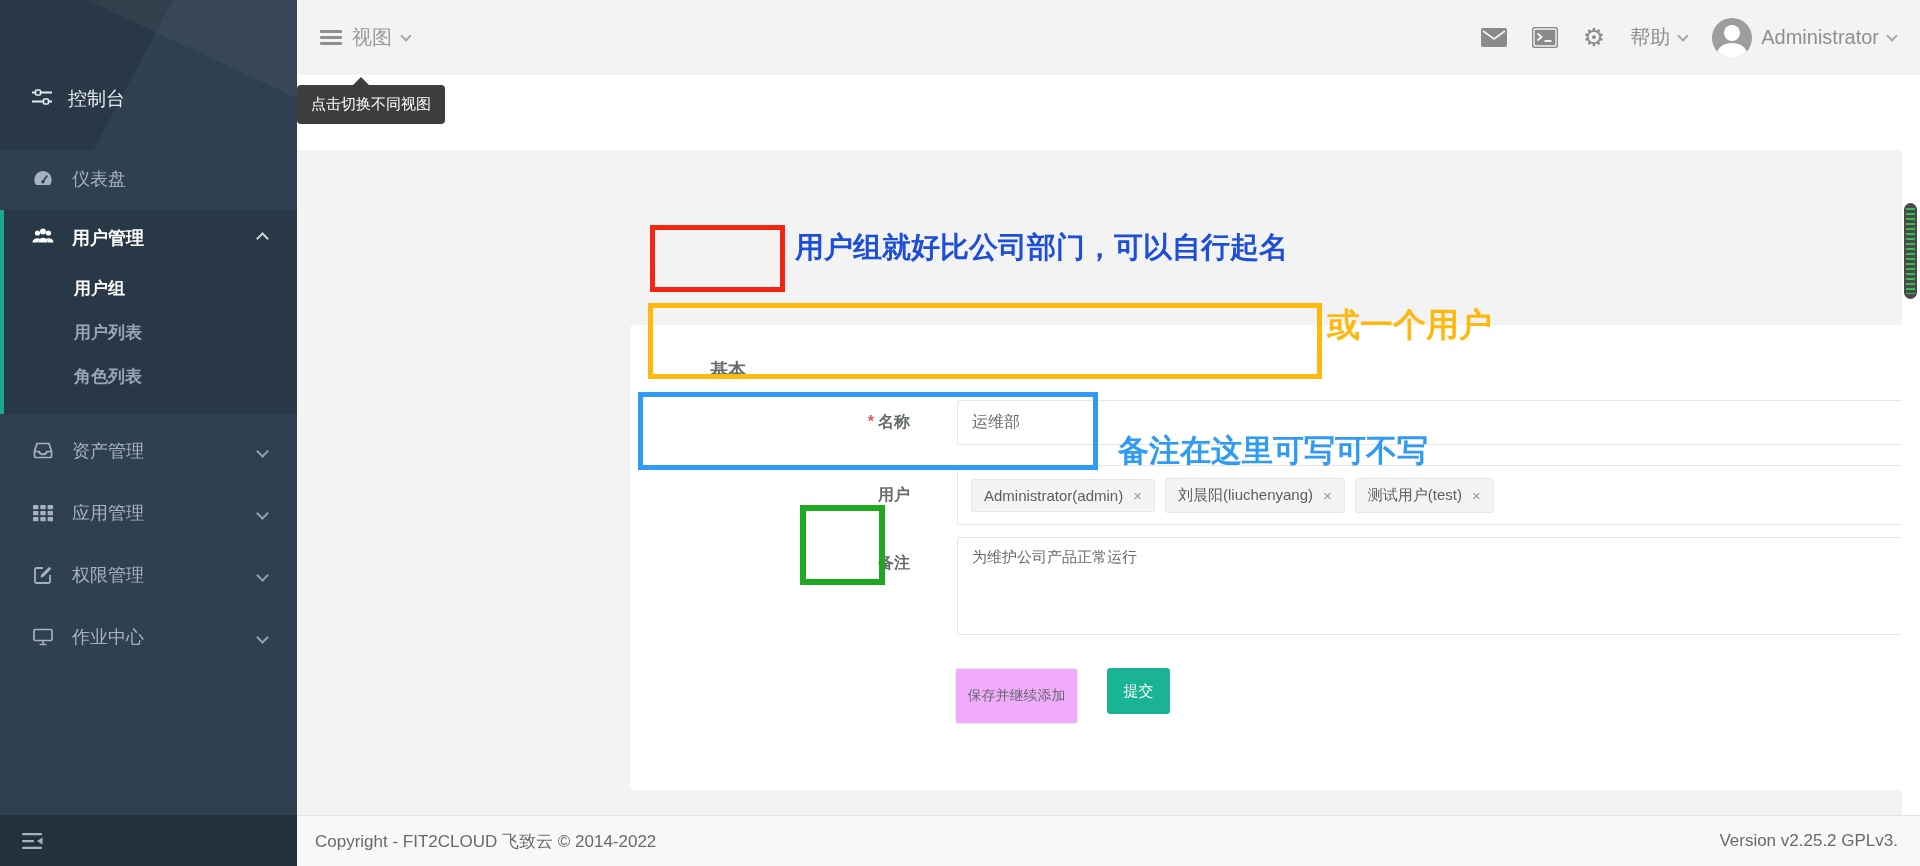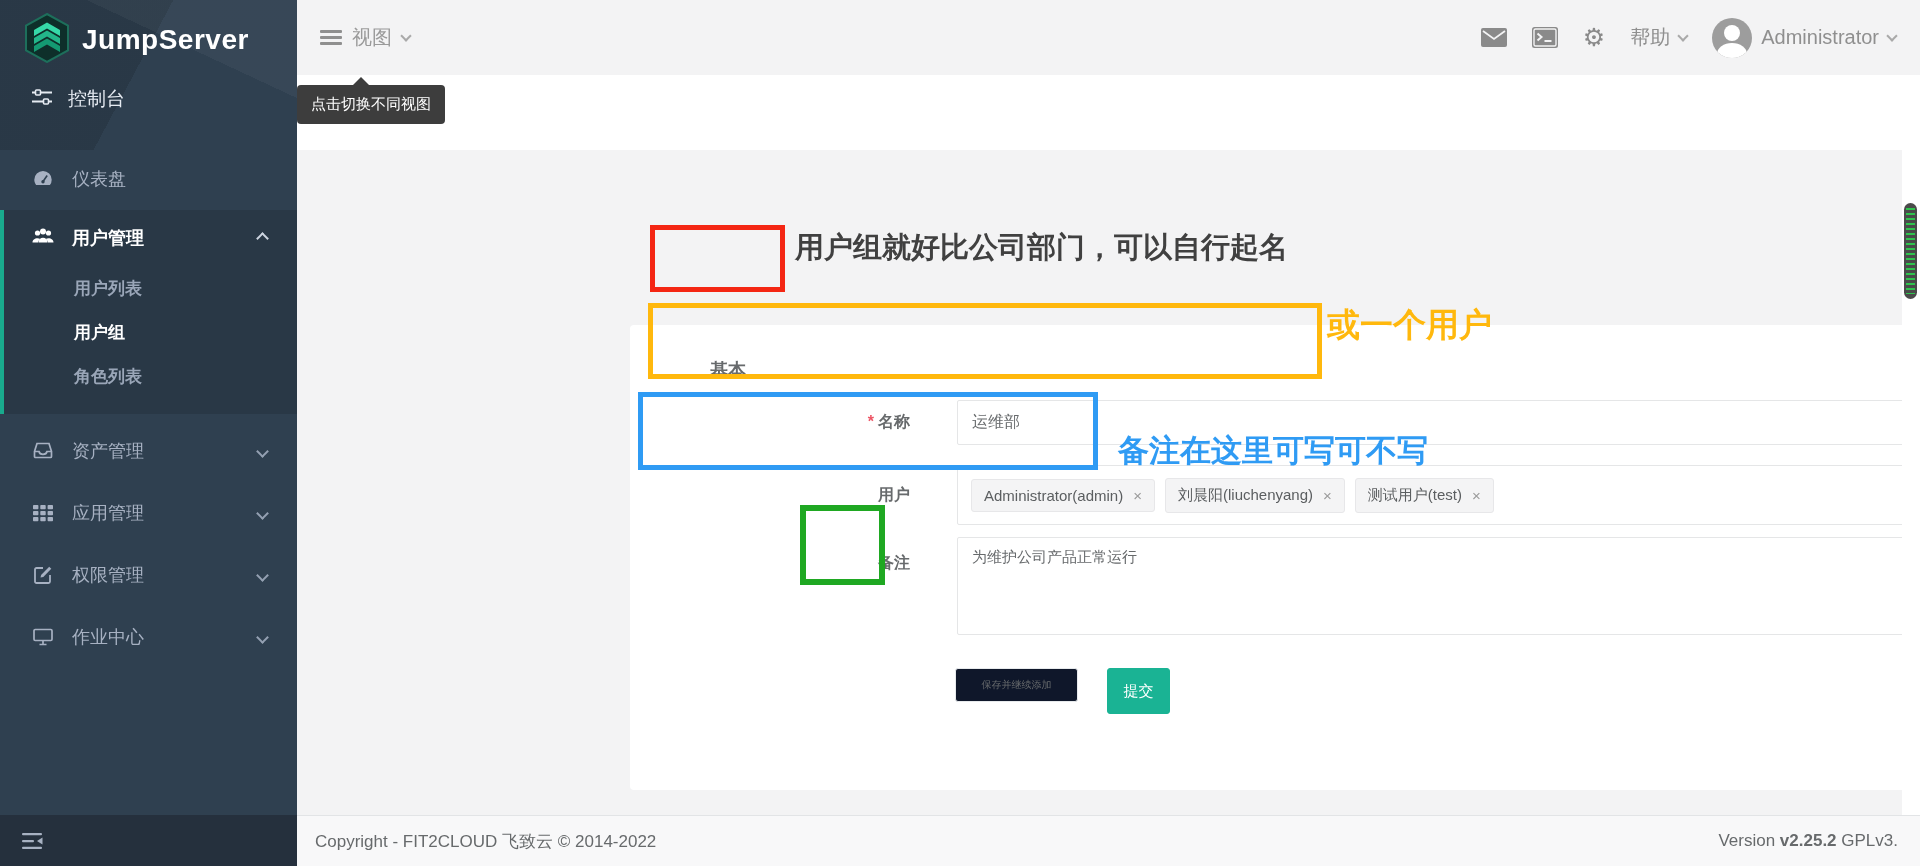--- a/index.html
+++ b/index.html
@@ -69,66 +69,55 @@
     border-radius:2px; padding:0 14px; font-size:16px; color:#676a6c; background:#fff; outline:none;
     font-family:inherit; }
   .users-select { position:absolute; left:327px; top:140px; width:1125px; height:60px; border:1px solid #e5e6e7;
     border-radius:2px; background:#fff; display:flex; align-items:center; gap:10px; padding:0 13px; cursor:text; }
   .tag { display:flex; align-items:center; gap:10px; background:#f4f4f5; border:1px solid #e7e7e9;
     border-radius:3px; padding:7px 12px; font-size:15px; color:#5b5e60; white-space:nowrap; }
   .tag .x { color:#9a9a9a; font-size:15px; cursor:pointer; }
   .remark-area { position:absolute; left:327px; top:212px; width:1125px; height:98px; border:1px solid #e5e6e7;
     border-radius:2px; padding:10px 14px; font-size:15px; color:#676a6c; resize:both; outline:none;
     font-family:inherit; background:#fff; }
-  .btn-save { position:absolute; left:325px; top:343px; height:34px; width:123px; background:#0f172a;
-    border:1px solid #e7eaec; border-radius:3px; color:#676a6c; font-size:10px; cursor:pointer; font-family:inherit; }
+  .btn-save { position:absolute; left:325px; top:343px; height:56px; width:123px; background:#f0abfc;
+    border:1px solid #e7eaec; border-radius:3px; color:#676a6c; font-size:14px; cursor:pointer; font-family:inherit; }
   .btn-submit { position:absolute; left:477px; top:343px; height:46px; width:63px; background:#1ab394;
     border:1px solid #1ab394; border-radius:3px; color:#fff; font-size:15px; cursor:pointer; font-family:inherit; }
 
   
   .ann { position:absolute; z-index:8; pointer-events:none; white-space:nowrap; font-weight:bold; }
   .box-red    { left:650px; top:225px; width:135px; height:67px; border:5px solid #f42613; }
-  .txt-red    { left:795px; top:228px; font-size:29px; color:#404040;text-align:right; }
+  .txt-red    { left:795px; top:228px; font-size:29px; color:#1d4ed8;text-align:right; }
   .box-orange { left:648px; top:303px; width:674px; height:76px; border:5px solid #ffb80d; }
   .txt-orange { left:1327px; top:301px; font-size:33px; color:#ffb80d; line-height:47px; }
   .box-blue   { left:638px; top:392px; width:460px; height:78px; border:5px solid #2f9bf4; }
   .txt-blue   { left:1118px; top:430px; font-size:31px; color:#2f9bf4; }
   .box-green  { left:800px; top:505px; width:85px; height:80px; border:6px solid #1fa822; }
   .txt-green  { left:897px; top:520px; font-size:40px; color:#1fa822; }
 
   
   .scroll-track { position:absolute; right:0; top:75px; width:18px; bottom:51px; background:#fff; }
   .scroll-thumb { position:absolute; right:3px; top:128px; width:13px; height:96px; background:#4a4a4a;
     border-radius:7px; overflow:hidden; cursor:pointer; }
   .scroll-thumb i { position:absolute; left:2px; right:2px; top:5px; bottom:5px;
     background: repeating-linear-gradient(to bottom, #2fc34d 0 2px, transparent 2px 5px); }
 
   
   .footer { position:absolute; left:297px; right:0; bottom:0; height:51px; background:#f8f8f9;
     border-top:1px solid #e2e4e6; display:flex; align-items:center; justify-content:space-between;
     padding:0 22px 0 18px; color:#676a6c; font-size:17px; }
-  .footer b { font-weight:bold; }
+  .footer b { font-weight:normal; }
 </style>
 </head>
 <body>
 
 <div id="app">
 
   <div class="sidebar">
-    <div class="logo-row">
-      <span>
-        <svg width="46" height="50" viewBox="0 0 46 50">
-          <polygon points="23,1 44,12.5 44,37.5 23,49 2,37.5 2,12.5" fill="#0e2f2a" stroke="#1d6f5b" stroke-width="2"></polygon>
-          <path d="M10 17 23 9.5 36 17v6L23 15.5 10 23z" fill="#36d9a8"></path>
-          <path d="M10 25 23 17.5 36 25v6L23 23.5 10 31z" fill="#23b68a"></path>
-          <path d="M10 33 23 25.5 36 33v6L23 31.5 10 39z" fill="#149a72"></path>
-        </svg>
-      </span>
-      <span class="logo-text">JumpServer</span>
-    </div>
 
     <div class="console-row">
       <span class="icn">
         <svg width="20" height="16" viewBox="0 0 20 16">
           <path d="M0 3.5h20M0 12.5h20" stroke="currentColor" stroke-width="1.8"></path>
           <rect x="3.5" y="1" width="5" height="5" rx="1" fill="#2f4050" stroke="currentColor" stroke-width="1.6"></rect>
           <rect x="11.5" y="10" width="5" height="5" rx="1" fill="#2f4050" stroke="currentColor" stroke-width="1.6"></rect>
         </svg>
       </span>
       <span>控制台</span>
@@ -154,25 +143,25 @@
                 <circle cx="16.5" cy="6" r="2.6"></circle>
                 <circle cx="11" cy="4.5" r="3"></circle>
               <path d="M.5 15.5c0-2.6 2.2-4.3 5-4.3 1 0 2 .25 2.8.7a6.3 6.3 0 0 0-2.3 3.6z"></path>
               <path d="M21.5 15.5c0-2.6-2.2-4.3-5-4.3-1 0-2 .25-2.8.7a6.3 6.3 0 0 1 2.3 3.6z"></path>
               <path d="M6.5 15.5c0-2.9 2-4.8 4.5-4.8s4.5 1.9 4.5 4.8z"></path>
             </svg>
           </span>
           <span>用户管理</span>
           <span class="chev up"></span>
         </div>
+        <div class="sub-item on">
+          <span>用户组</span>
+        </div>
         <div class="sub-item">
           <span>用户列表</span>
-        </div>
-        <div class="sub-item on">
-          <span>用户组</span>
         </div>
         <div class="sub-item">
           <span>角色列表</span>
         </div>
       </div>
 
       <div class="menu-rest">
         <div class="side-item">
           <span class="icn">
             <svg width="20" height="18" viewBox="0 0 20 18" fill="none" stroke="currentColor" stroke-width="1.7">

